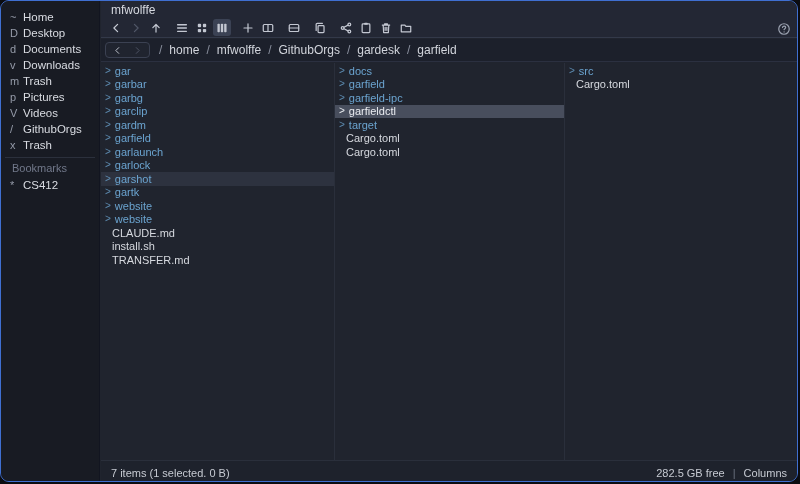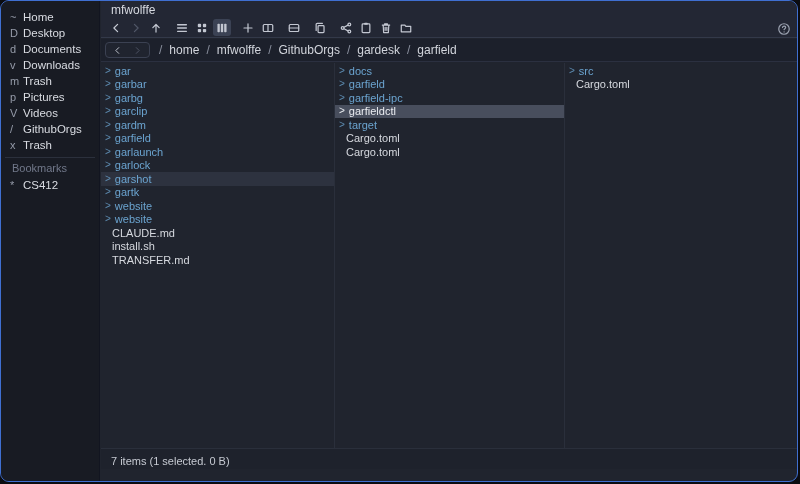--- a/index.html
+++ b/index.html
@@ -55,21 +55,21 @@
   .col:last-child{flex:1;border-right:0;}
   .row{height:13.5px;display:flex;align-items:center;font-size:11px;padding-left:4px;white-space:nowrap;cursor:default;}
   .row .tw{color:var(--folder-color);opacity:.8;margin-right:4px;font-size:10px;line-height:10px;}
   .row.folder .fname{color:var(--folder-color);}
   .row.file{padding-left:11px;}
   .row.file .fname{color:#d6d9df;}
   .row.highlighted{background:#2d323f;}
   .row.selected{background:var(--selection-bg);}
   .row.selected .fname,.row.selected .tw{color:#eaecf1;opacity:1;}
   
-  .statusbar{position:absolute;left:100px;right:0;bottom:12px;height:21px;border-top:1px solid #2a2f3b;
+  .statusbar{position:absolute;left:100px;right:0;bottom:0;height:21px;border-top:1px solid #2a2f3b;
     background:#1e222c;display:flex;justify-content:space-between;align-items:flex-end;
     padding:0 10px 2px 10px;font-size:11px;color:#c6cad2;}
   .status-right{display:flex;gap:8px;align-items:flex-end;}
   .pipe{color:#6b7180;}
   .viewmode{cursor:default;}
 </style>
 </head>
 <body>
 
 <div class="window">
@@ -376,15 +376,20 @@
           <span class="fname">src</span>
         </div>
         <div class="row file">
           <span class="fname">Cargo.toml</span>
         </div>
       </div>
     </main>
 
   <footer class="statusbar">
     <span>7 items (1 selected. 0 B)</span>
+    <span class="status-right">
+      <span>282.5 GB free</span>
+      <span class="pipe">|</span>
+      <span class="viewmode">Columns</span>
+    </span>
   </footer>
 
 </div>
 
 </body></html>

